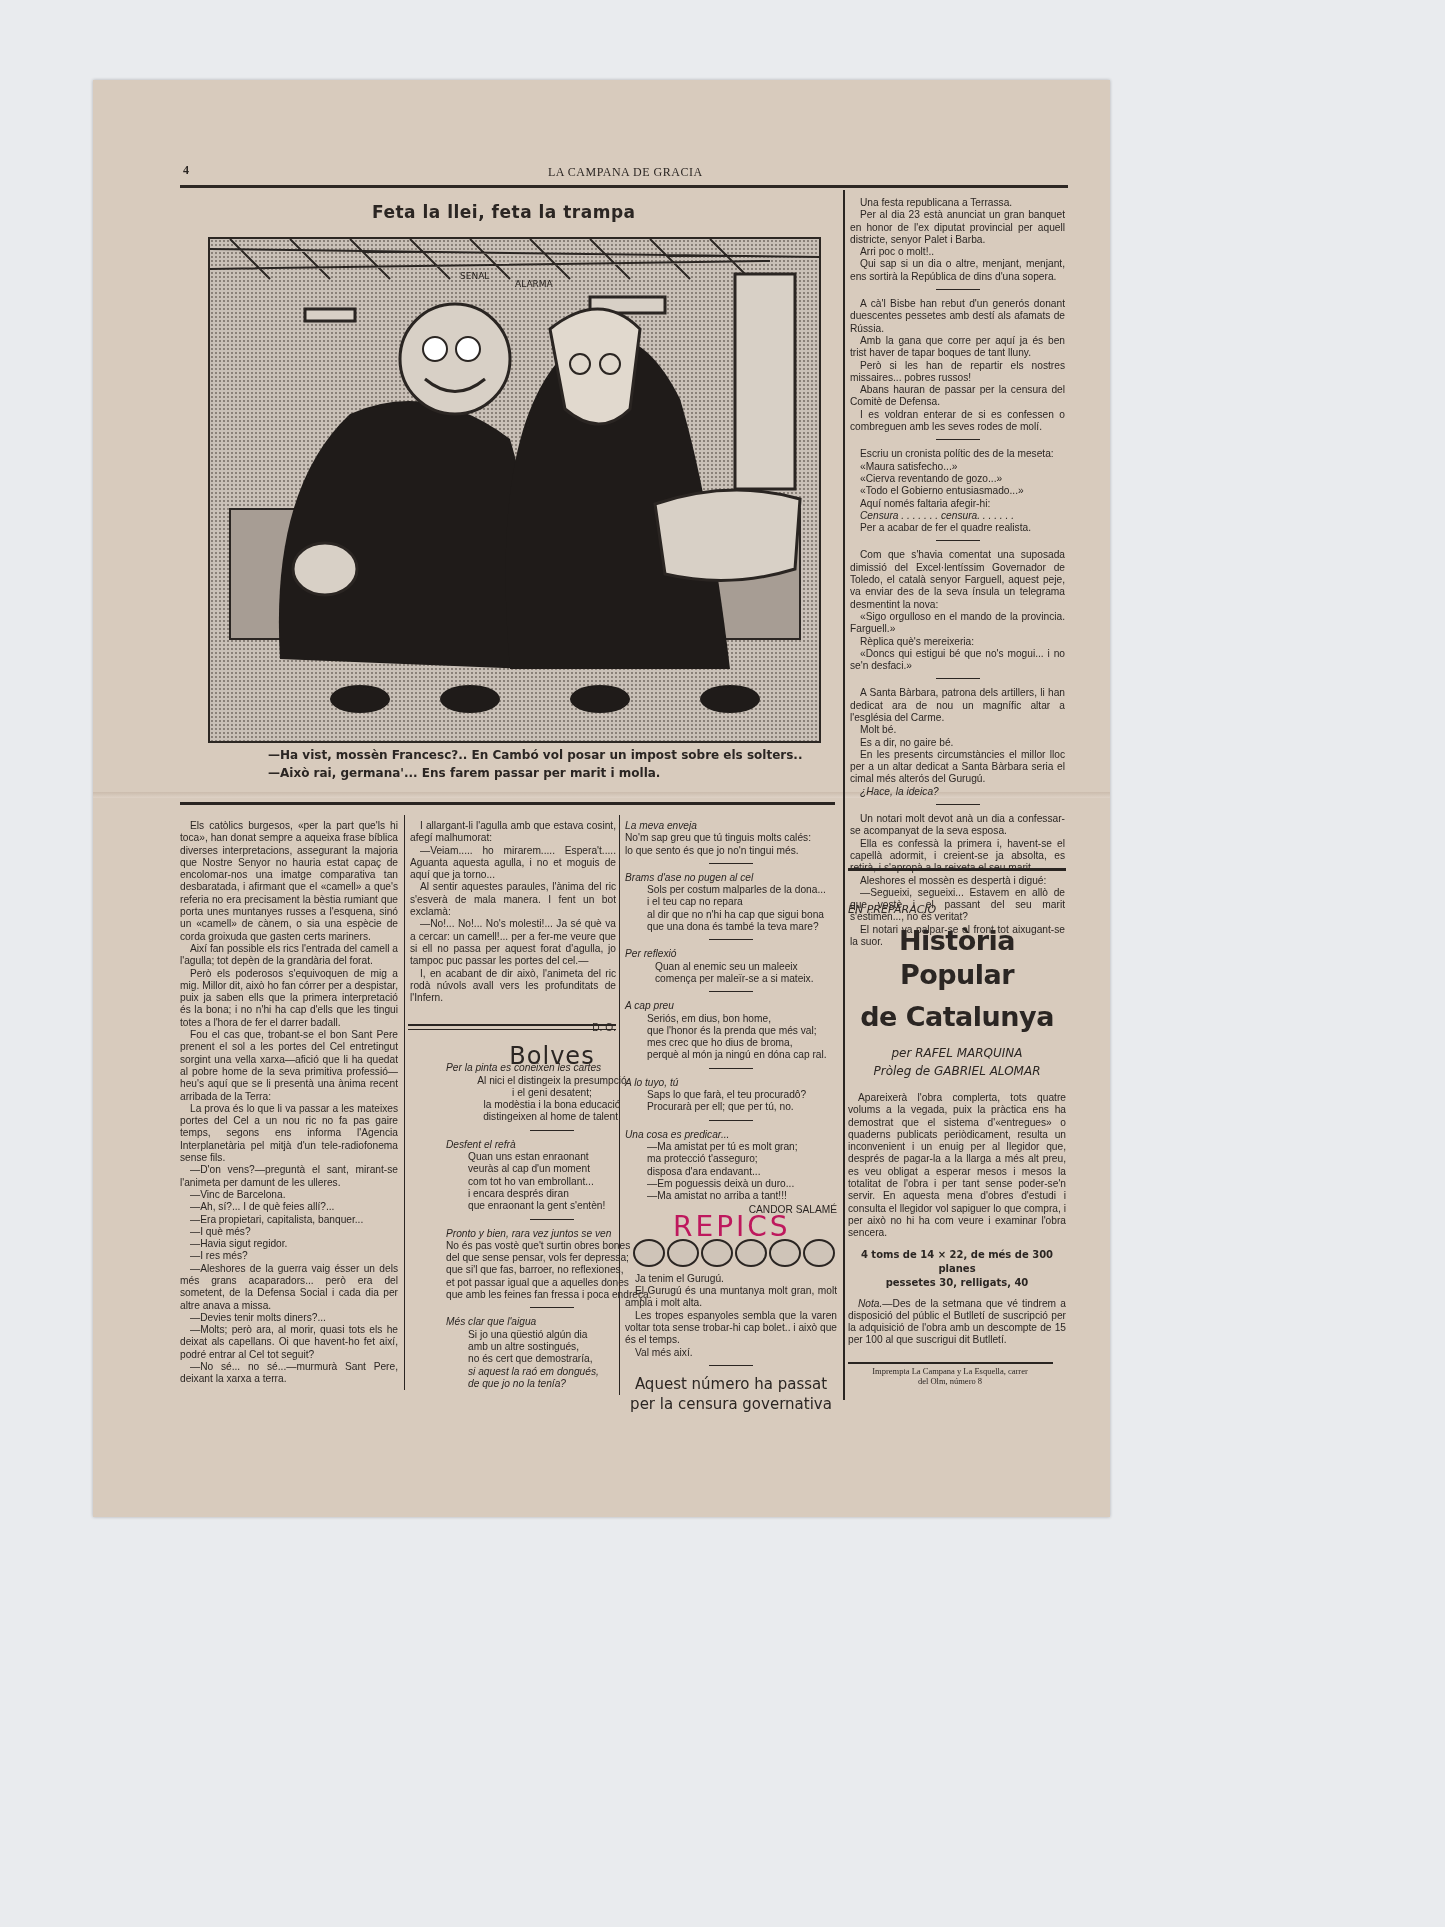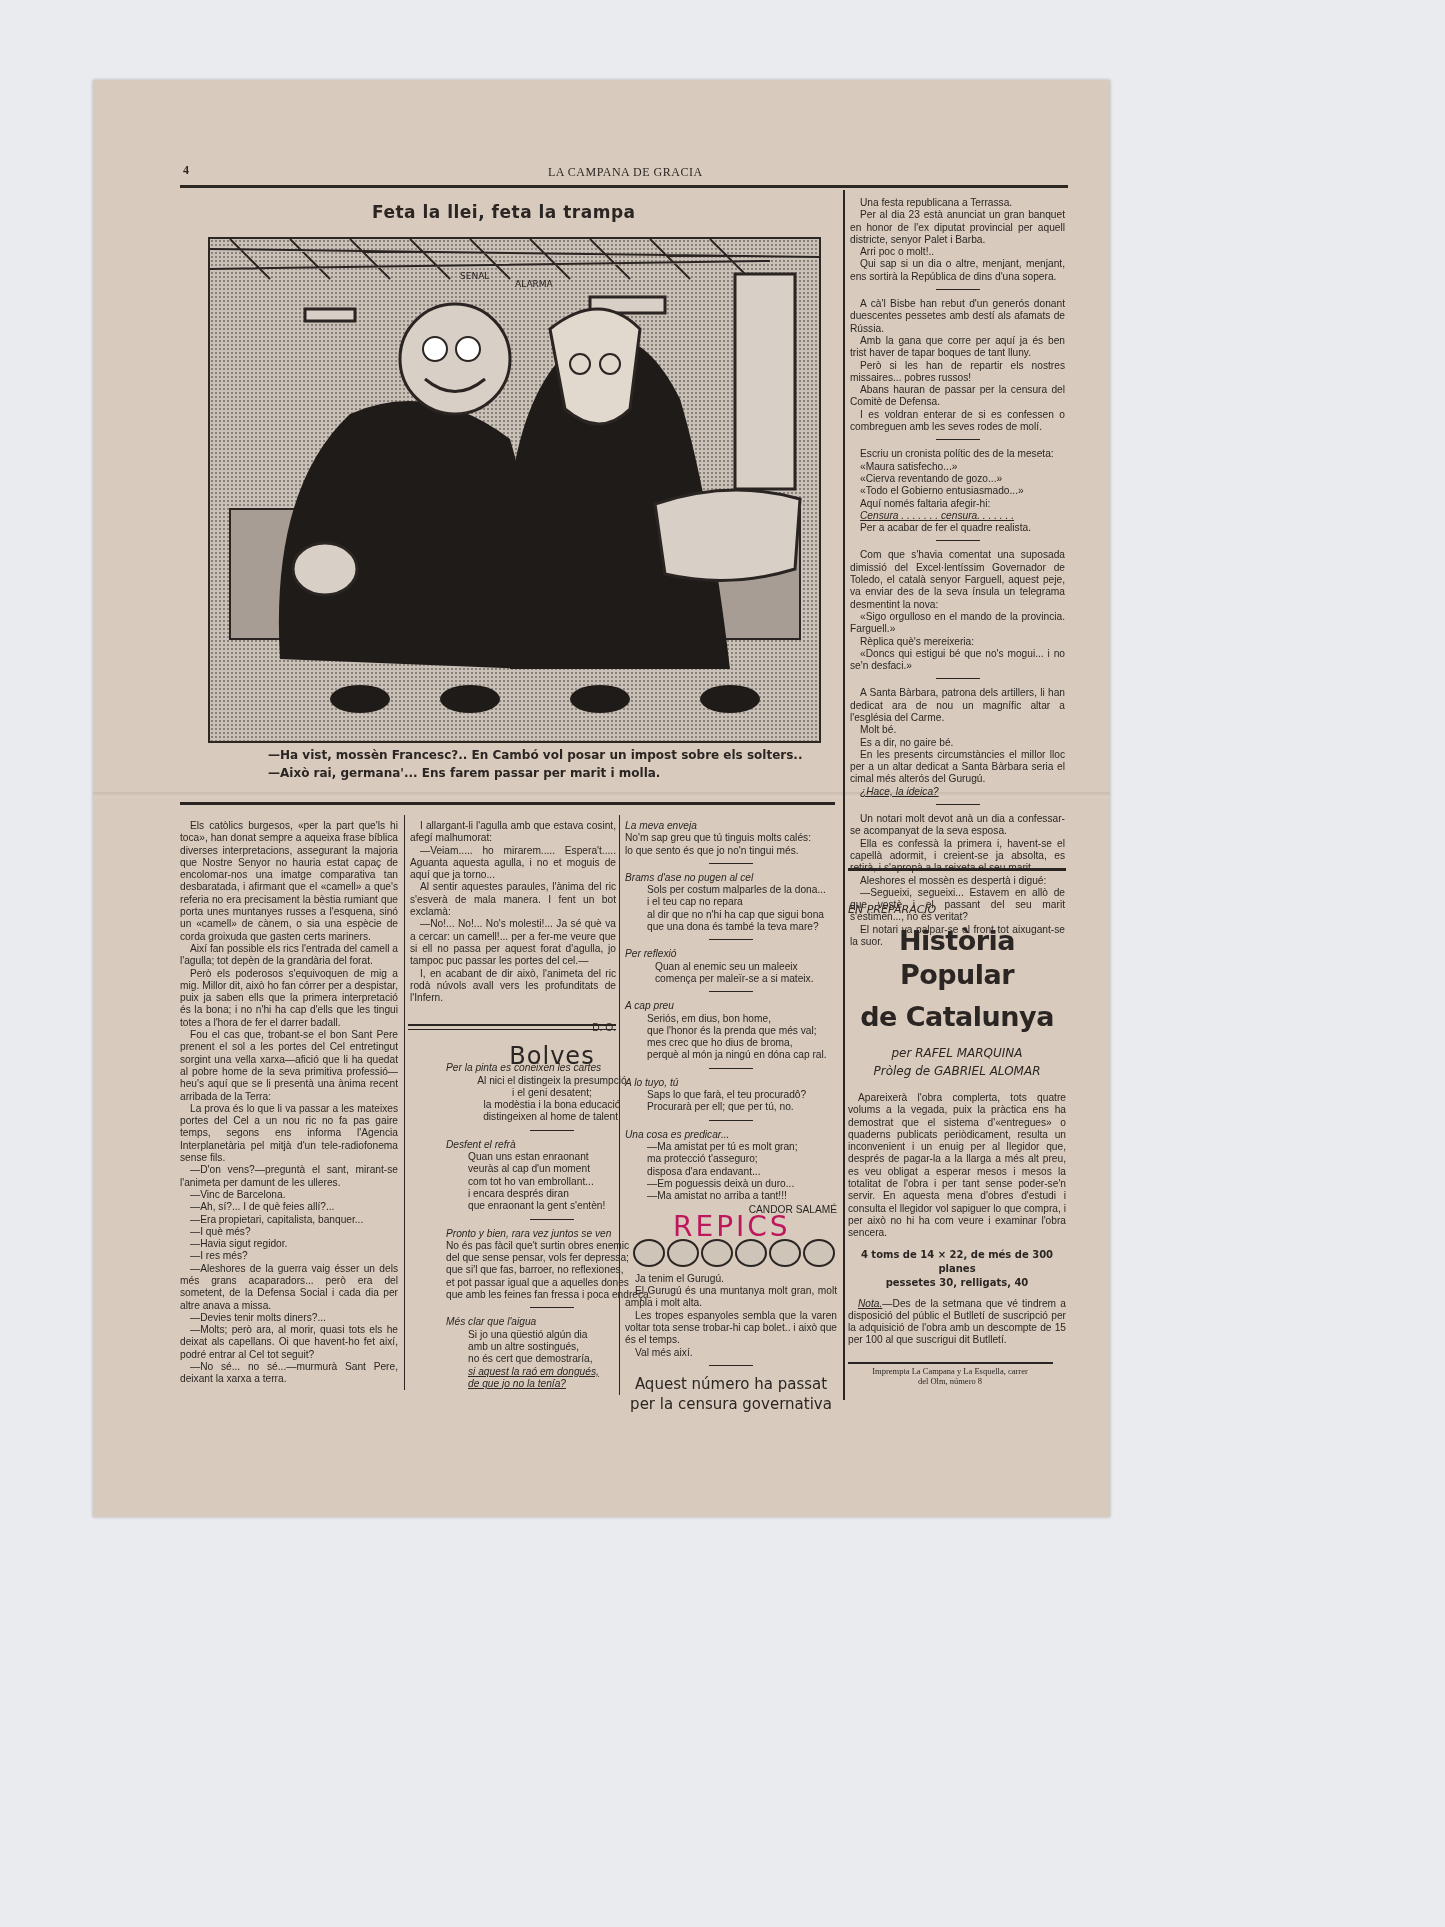--- a/index.html
+++ b/index.html
@@ -39,21 +39,21 @@
     font-size: 12px; font-weight: bold;
   }
   .vrule { background: #2a2522; width: 2px; }
   .hrule { background: #2a2522; height: 3px; }
   .col {
     font-family: "Liberation Sans", sans-serif; font-size: 10.2px; line-height: 12.3px;
     text-align: justify;
   }
   .col p { margin: 0; text-indent: 10px; }
   .col .sep { width: 44px; height: 1px; background: #2a2522; margin: 6px auto 8px; }
-  .col .it { font-style: italic; text-decoration: underline; }
+  .col .it { font-style: italic; }
   .poem-title { font-style: italic; margin-top: 2px; margin-bottom: 3px; text-indent: 0 !important; }
   .poem { margin-left: 22px; text-align: left; }
   .poem div { white-space: nowrap; }
   .bolves-title {
     font-family: "DejaVu Sans", sans-serif; font-size: 24px; text-align: center;
     letter-spacing: 1px; font-weight: normal;
   }
   .ad-kicker { font-family: "DejaVu Sans", sans-serif; font-style: italic; font-size: 11px; }
   .ad-title {
     font-family: "DejaVu Sans", sans-serif; font-weight: bold; font-size: 27px; line-height: 34px;
@@ -227,21 +227,21 @@
   <div class="poem">
     <div>Quan uns estan enraonant</div>
     <div>veuràs al cap d'un moment</div>
     <div>com tot ho van embrollant...</div>
     <div>i encara després diran</div>
     <div>que enraonant la gent s'entèn!</div>
   </div>
   <div class="sep"></div>
   <p class="poem-title">Pronto y bien, rara vez juntos se ven</p>
   <div class="poem" style="margin-left:0;">
-    <div>No és pas fàcil que't surtin obres enemic</div>
+    <div>No és pas vostè que't surtin obres bones</div>
     <div>del que sense pensar, vols fer depressa;</div>
     <div>que si'l que fas, barroer, no reflexiones,</div>
     <div>et pot passar igual que a aquelles dones</div>
     <div>que amb les feines fan fressa i poca endreça.</div>
   </div>
   <div class="sep"></div>
   <p class="poem-title">Més clar que l'aigua</p>
   <div class="poem">
     <div>Si jo una qüestió algún dia</div>
     <div>amb un altre sostingués,</div>

